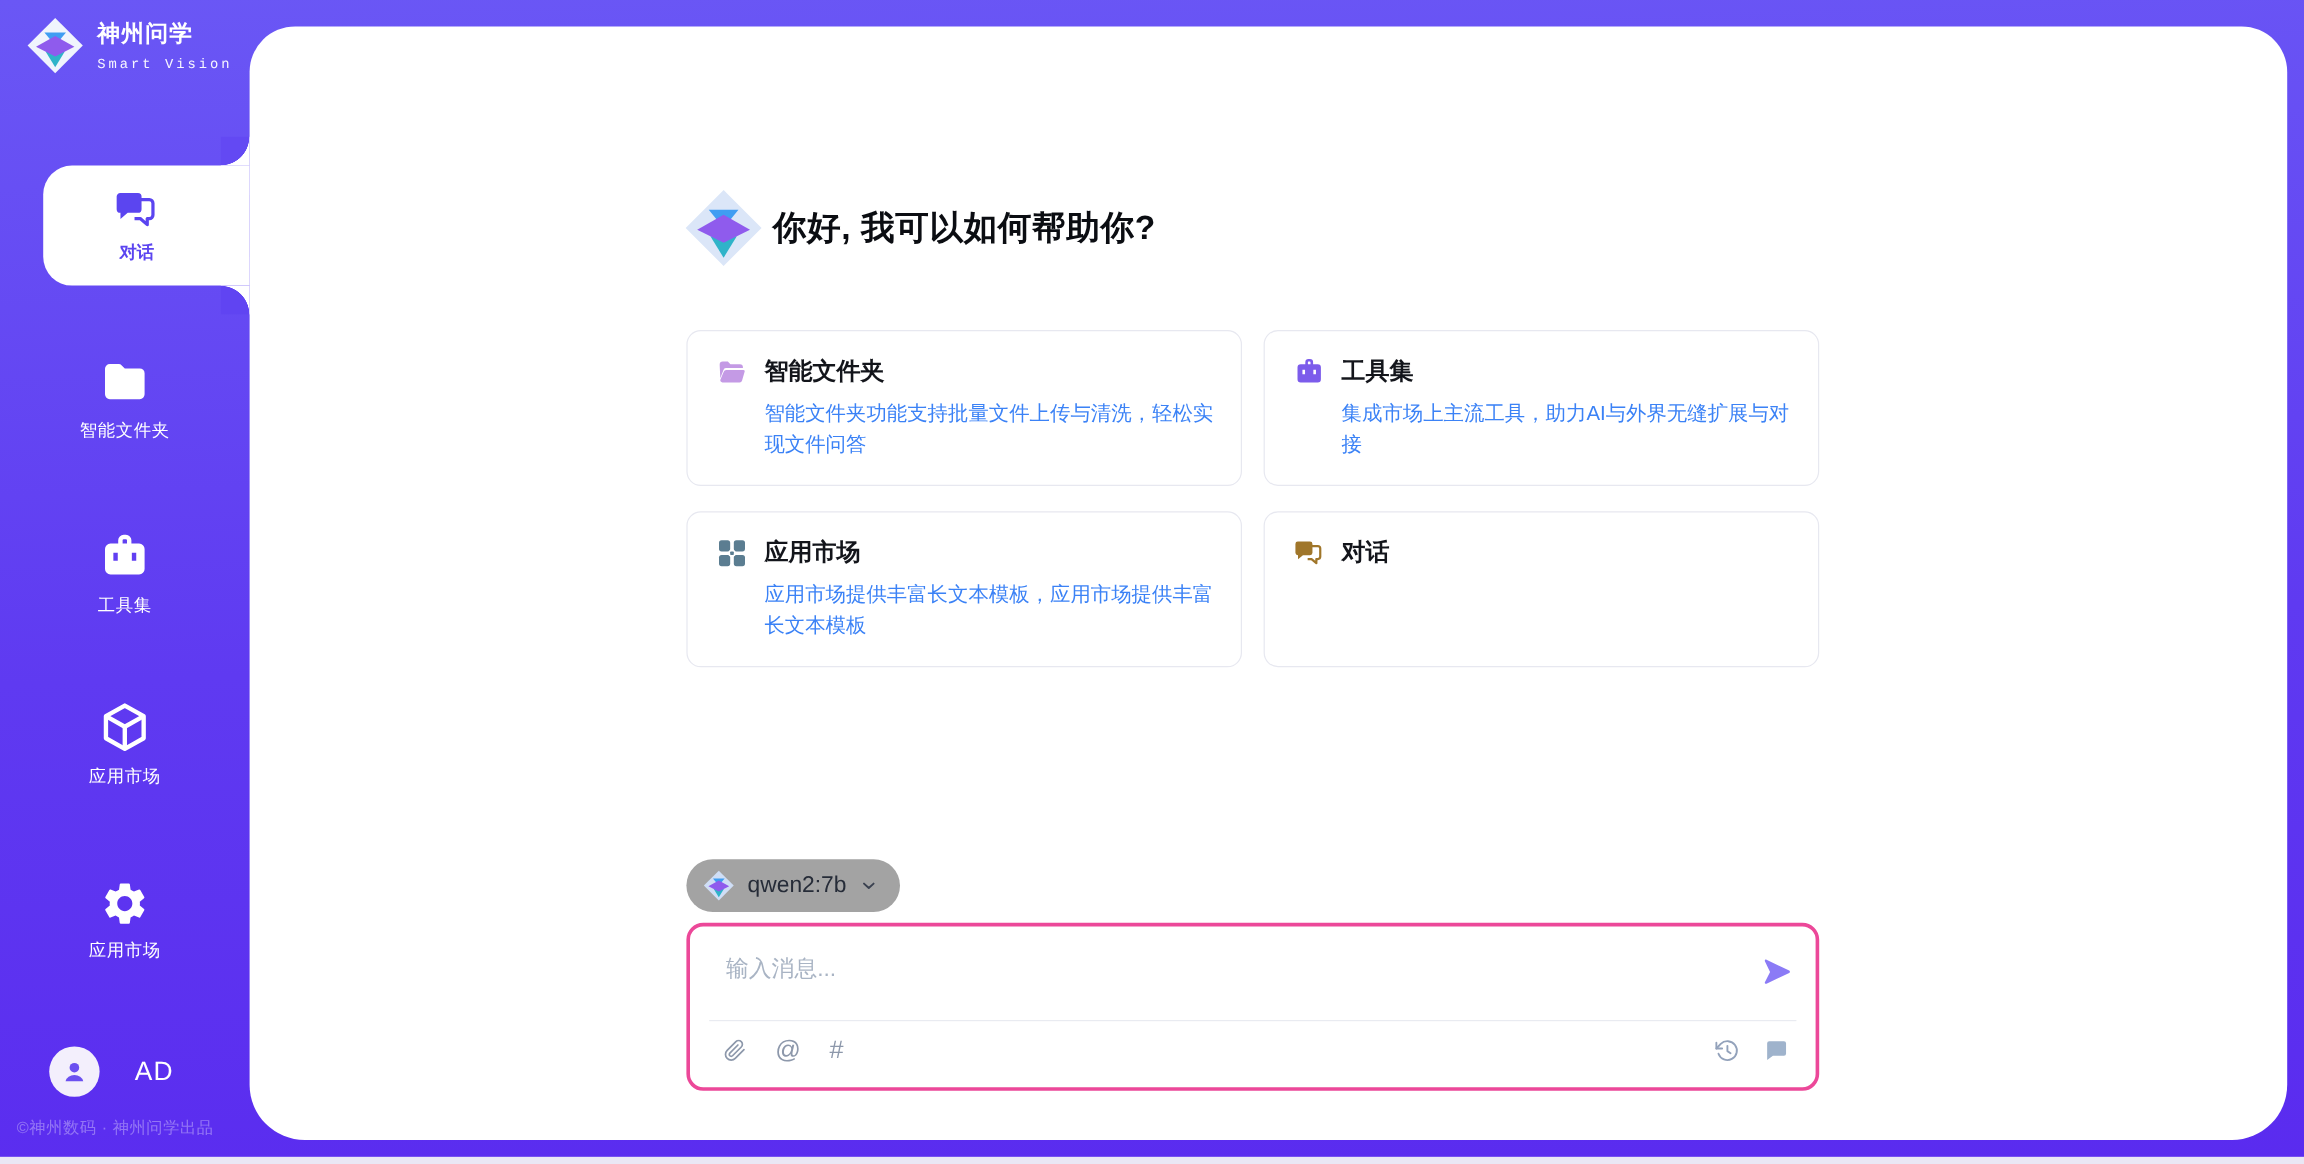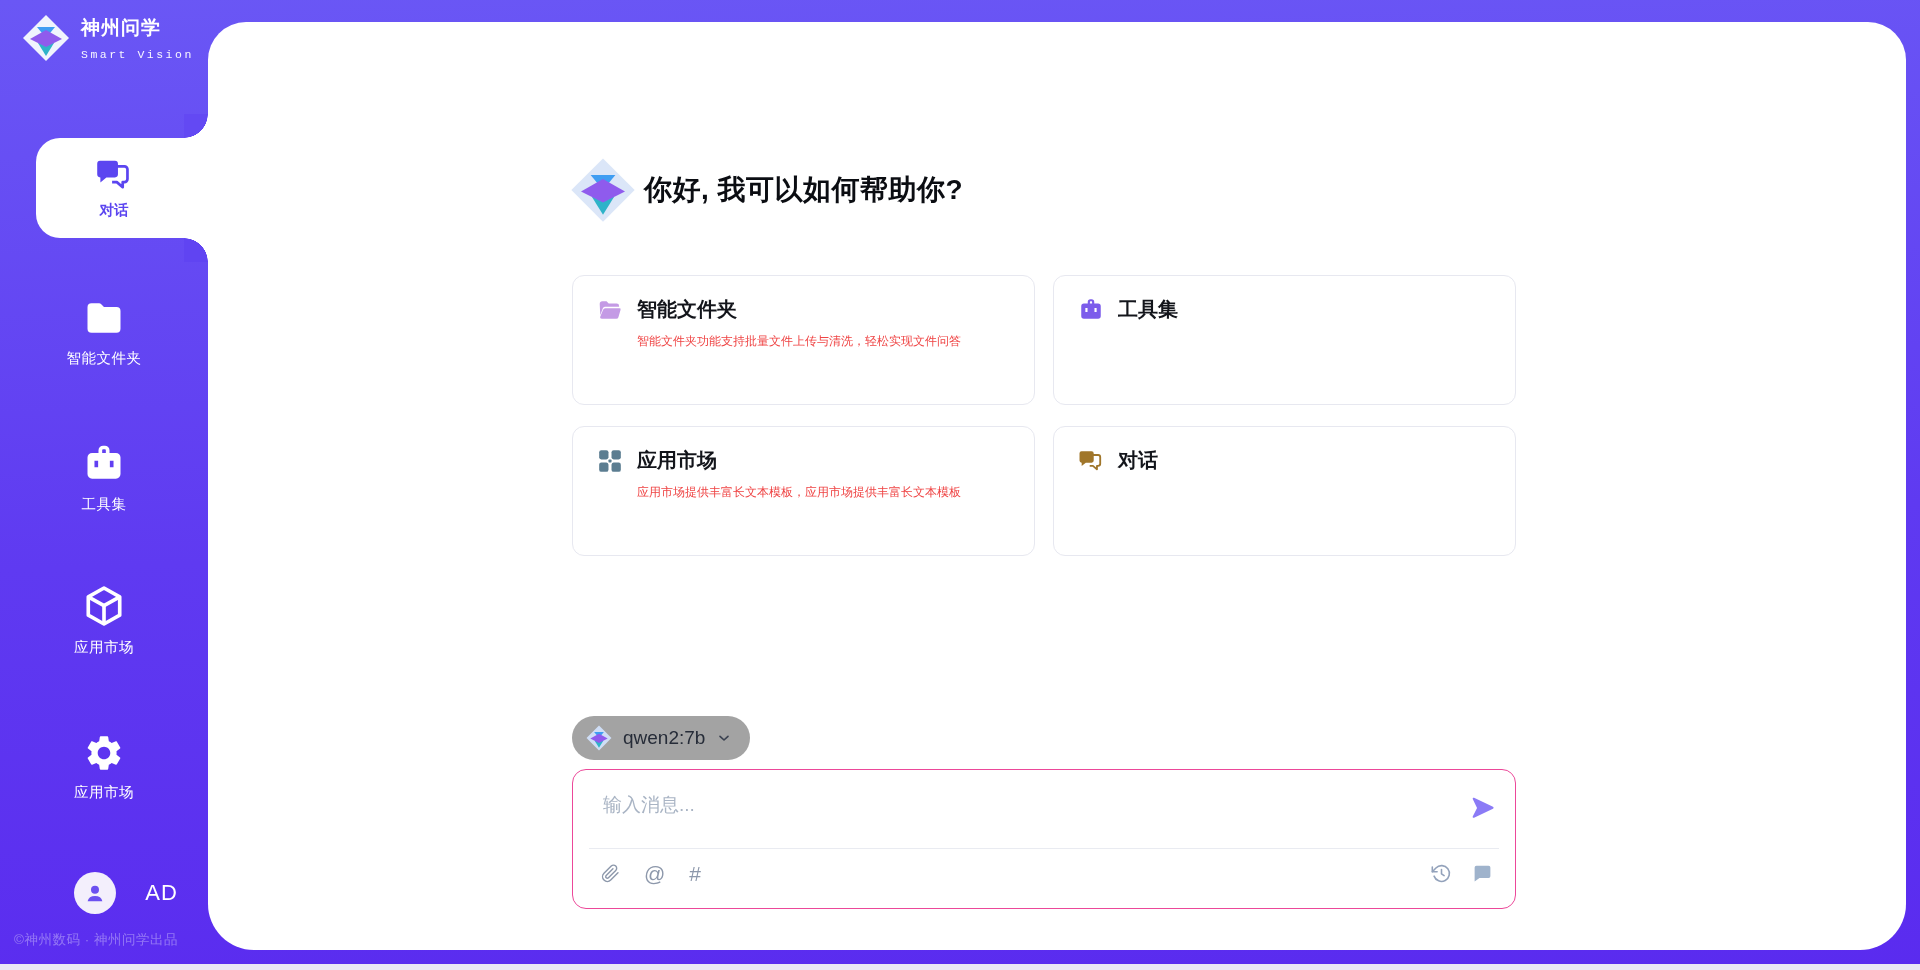--- a/index.html
+++ b/index.html
@@ -27,47 +27,47 @@
   }
   .active-tab .lbl{font-size:14.5px;font-weight:600;}
   .fillet{position:absolute;width:24px;height:24px;}
   .fillet.top{left:184px;top:114px;background:radial-gradient(circle at 0 0,#6349f3 0 23.5px,#ffffff 24px);}
   .fillet.bot{left:184px;top:238px;background:radial-gradient(circle at 0 100%,#6044f2 0 23.5px,#ffffff 24px);}
   
   .nav-item{position:absolute;left:0;width:208px;text-align:center;color:#ffffff;cursor:pointer;}
   .nav-item .ic{margin:0 auto;}
   .nav-item .lbl{font-size:14.5px;margin-top:9px;letter-spacing:.5px;}
   .nav-item.n1{top:296px}.nav-item.n2{top:442px}.nav-item.n3{top:583px}.nav-item.n4{top:732px}
-  .user-row{position:absolute;left:0;top:872px;width:186px;display:flex;align-items:center;justify-content:center;gap:29px;cursor:pointer;padding-left:33px;}
+  .user-row{position:absolute;left:0;top:872px;width:186px;display:flex;align-items:center;justify-content:center;gap:29px;cursor:pointer;}
   .avatar{width:42px;height:42px;border-radius:50%;background:#f3effc;display:flex;align-items:center;justify-content:center;}
   .user-name{color:#ffffff;font-size:22px;font-weight:500;letter-spacing:1px;}
   .side-footer{position:absolute;left:14px;top:931px;font-size:13.5px;color:rgba(255,255,255,.34);letter-spacing:.5px;}
   
   .greeting{position:absolute;left:570px;top:157px;display:flex;align-items:center;gap:8px;}
   .greeting-title{font-size:28px;font-weight:700;color:#0b0d12;letter-spacing:.5px;}
   
   .cards{position:absolute;left:572px;top:275px;display:grid;grid-template-columns:463px 463px;column-gap:18px;row-gap:21px;}
   .card{
     box-sizing:border-box;height:130px;background:#ffffff;border:1px solid #e7e8f0;
     border-radius:12px;padding:20px 24px;cursor:pointer;
   }
   .card-head{display:flex;align-items:center;gap:14px;}
   .card-icon{width:26px;height:26px;}
   .card-title{font-size:20px;font-weight:700;color:#13151b;}
-  .card-desc{margin:9px 0 0 40px;width:382px;font-size:12px;line-height:1.5;color:#ef4444;}
+  .card-desc{margin:9px 0 0 40px;width:382px;font-size:17px;line-height:1.5;color:#3b82f6;}
   
   .model-pill{
     position:absolute;left:572px;top:716px;height:44px;background:#a3a3a3;border-radius:22px;
     display:flex;align-items:center;gap:11px;padding:0 18px 0 14px;cursor:pointer;
   }
   .model-name{font-size:19px;color:#262c38;}
   
   .composer{
     position:absolute;left:572px;top:769px;width:944px;height:140px;box-sizing:border-box;
-    background:#ffffff;border:1px solid #ec4899;border-radius:14px;
+    background:#ffffff;border:3px solid #ec4899;border-radius:14px;
   }
   .composer textarea{
     position:absolute;left:28px;top:20px;width:780px;height:52px;border:none;outline:none;resize:none;
     font-family:inherit;font-size:19px;color:#2a3140;background:transparent;
   }
   .composer textarea::placeholder{color:#a9b4c4;}
   .send-btn{position:absolute;right:18px;top:24px;width:28px;height:28px;cursor:pointer;}
   .composer-divider{position:absolute;left:16px;right:16px;top:78px;height:1px;background:#e9ebf1;}
   .tools-left{position:absolute;left:28px;top:93px;display:flex;align-items:center;gap:24px;color:#8d98ab;}
   .tools-right{position:absolute;right:22px;top:93px;display:flex;align-items:center;gap:20px;color:#93a2bb;}
@@ -187,20 +187,21 @@
 
   <div class="card">
     <div class="card-head">
       <span class="card-icon" style="color: rgb(124, 92, 235);">
         <svg width="26" height="26" viewBox="0 0 24 24" fill="currentColor">
           <path fill-rule="evenodd" d="M9 6V4.5A2.5 2.5 0 0 1 11.5 2h1A2.5 2.5 0 0 1 15 4.5V6h3.5A2.5 2.5 0 0 1 21 8.5v9a2.5 2.5 0 0 1-2.5 2.5h-13A2.5 2.5 0 0 1 3 17.5v-9A2.5 2.5 0 0 1 5.5 6H9zm2 0h2V4.5a.5.5 0 0 0-.5-.5h-1a.5.5 0 0 0-.5.5V6zM6.8 10.2v3.6h2v-3.6h-2zm8.4 0v3.6h2v-3.6h-2z"></path>
         </svg>
       </span>
       <span class="card-title">工具集</span>
     </div>
+    <div class="card-desc">集成市场上主流工具，助力AI与外界无缝扩展与对接</div>
   </div>
 
   <div class="card">
     <div class="card-head">
       <span class="card-icon" style="color: rgb(91, 125, 145);">
         <svg width="26" height="26" viewBox="0 0 24 24" fill="currentColor">
           <rect x="2" y="2" width="8.6" height="8.6" rx="2"></rect>
           <rect x="13.4" y="2" width="8.6" height="8.6" rx="2"></rect>
           <rect x="2" y="13.4" width="8.6" height="8.6" rx="2"></rect>
           <rect x="13.4" y="13.4" width="8.6" height="8.6" rx="2"></rect>

